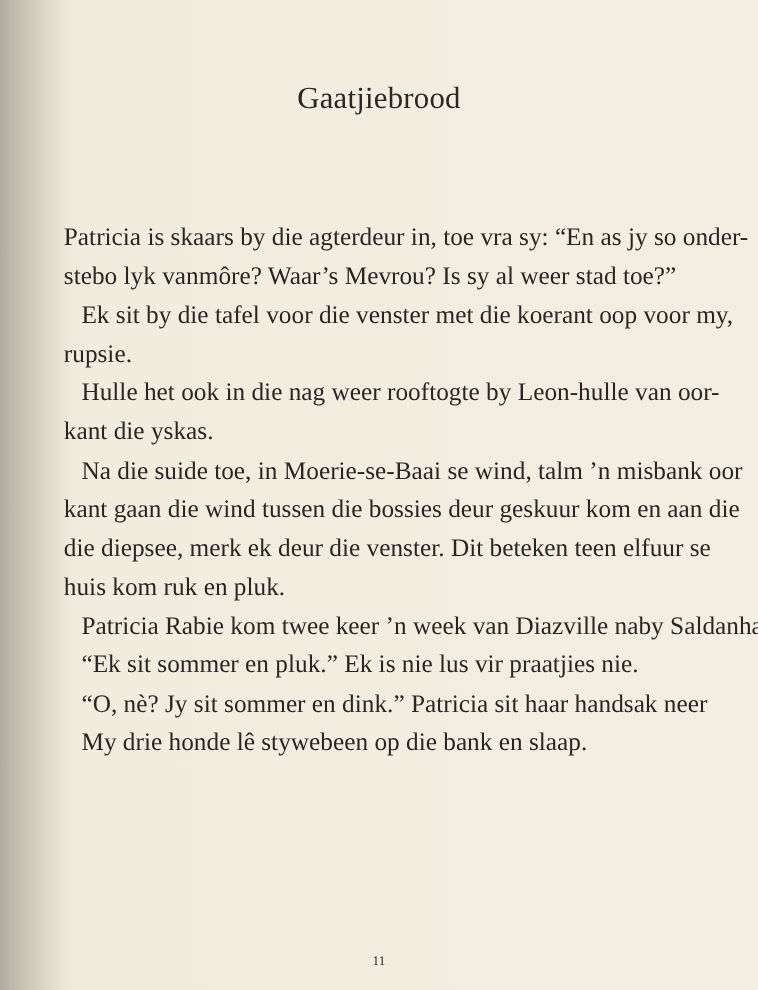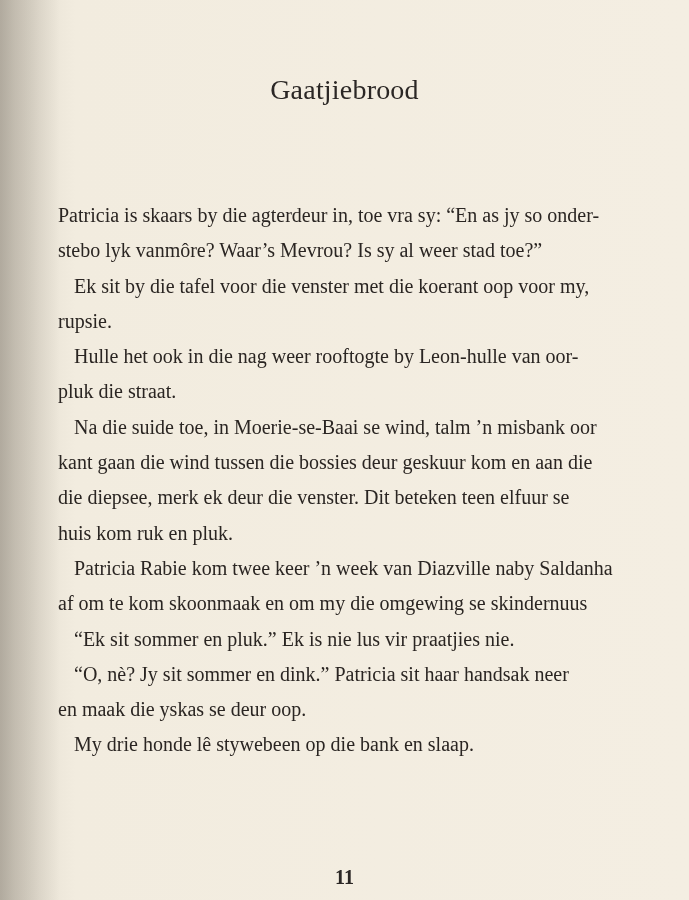--- a/index.html
+++ b/index.html
@@ -20,50 +20,48 @@
       background: linear-gradient(to right, rgba(120,112,100,0.35), rgba(120,112,100,0));
     }
     .title {
       position: absolute; top: 44px; left: 0; right: 0;
       text-align: center; font-size: 28px; letter-spacing: 0.2px;
       color: #2b2725;
       margin-top: 30px;
     }
     .body {
       position: absolute; top: 198px; left: 58px; width: 590px;
-      font-size: 20px; line-height: 35.3px;
+      font-size: 23px; line-height: 35.3px;
     }
     .line { display: block; white-space: nowrap; }
     .indent { padding-left: 16px; }
     .page-num {
       position: absolute; top: 866px; left: 0; right: 0;
-      text-align: center; font-size: 20px; color: #2b2725; font-weight: bold;
+      text-align: center; font-size: 12px; color: #2b2725;
     }
   </style>
 </head>
 <body>
 
 <div class="page">
   <div class="gutter-shade"></div>
 
   <div class="title">Gaatjiebrood</div>
 
   <div class="body">
     <span class="line">Patricia is skaars by die agterdeur in, toe vra sy: “En as jy so onder-</span>
     <span class="line">stebo lyk vanmôre? Waar’s Mevrou? Is sy al weer stad toe?”</span>
     <span class="line indent">Ek sit by die tafel voor die venster met die koerant oop voor my,</span>
     <span class="line">rupsie.</span>
     <span class="line indent">Hulle het ook in die nag weer rooftogte by Leon-hulle van oor-</span>
-    <span class="line">pluk die straat.</span>
+    <span class="line">kant die yskas.</span>
     <span class="line indent">Na die suide toe, in Moerie-se-Baai se wind, talm ’n misbank oor</span>
     <span class="line">kant gaan die wind tussen die bossies deur geskuur kom en aan die</span>
     <span class="line">die diepsee, merk ek deur die venster. Dit beteken teen elfuur se</span>
     <span class="line">huis kom ruk en pluk.</span>
     <span class="line indent">Patricia Rabie kom twee keer ’n week van Diazville naby Saldanha</span>
-    <span class="line">af om te kom skoonmaak en om my die omgewing se skindernuus</span>
     <span class="line indent">“Ek sit sommer en pluk.” Ek is nie lus vir praatjies nie.</span>
     <span class="line indent">“O, nè? Jy sit sommer en dink.” Patricia sit haar handsak neer</span>
-    <span class="line">en maak die yskas se deur oop.</span>
     <span class="line indent">My drie honde lê stywebeen op die bank en slaap.</span>
   </div>
 
   <div class="page-num">11</div>
 </div>
 
 </body></html>

